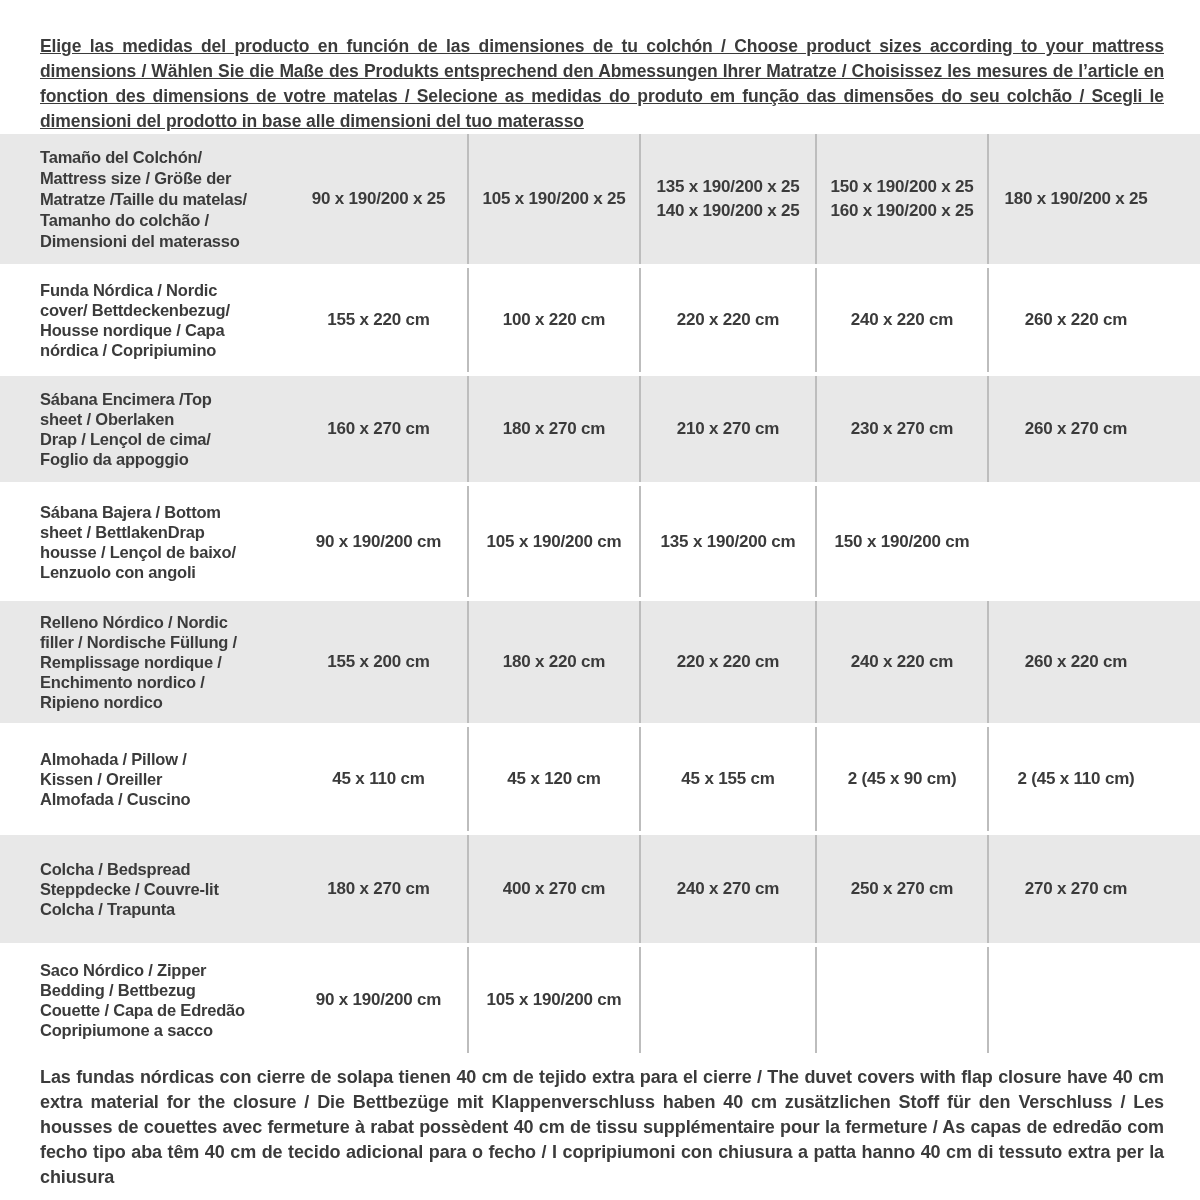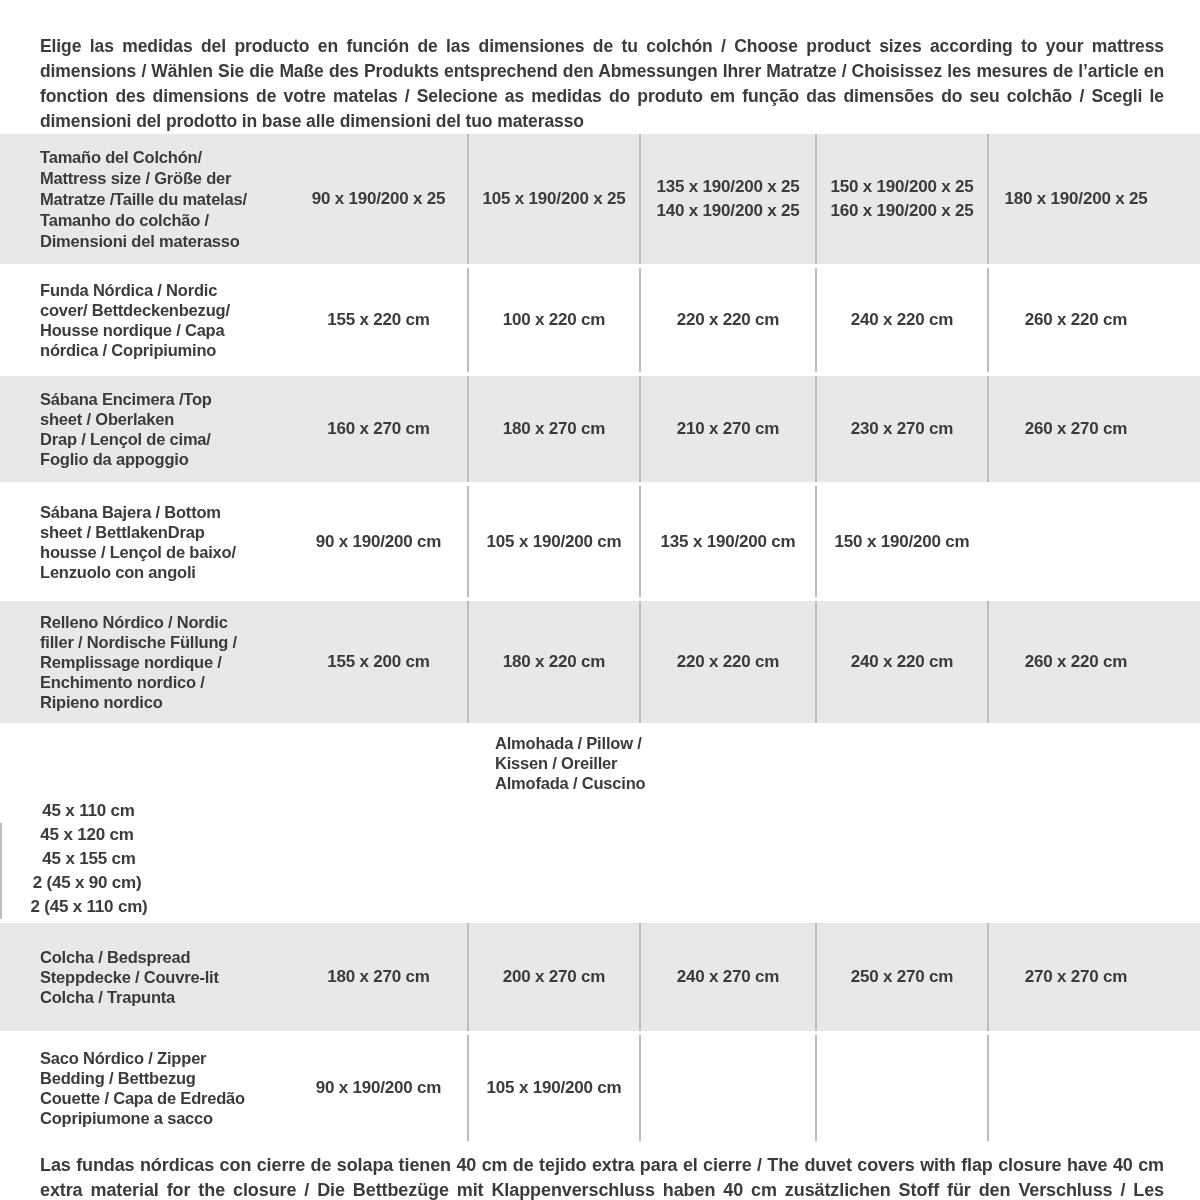--- a/index.html
+++ b/index.html
@@ -15,41 +15,42 @@
     font-weight: bold;
     color: #3b3b3b;
     -webkit-font-smoothing: antialiased;
   }
   .intro {
     margin: 34px 36px 0 40px;
     font-size: 17.5px;
     line-height: 25px;
     text-align: justify;
     letter-spacing: -0.1px;
+    text-decoration: underline;
   }
   .size-table {
     display: flex;
     flex-direction: column;
     gap: 4px;
     width: 1200px;
   }
   .row {
     display: flex;
     align-items: center;
     background: #ffffff;
   }
   .size-table > .row:nth-child(odd) {
     background: #e8e8e8;
   }
   .size-table > .row:nth-child(1) { min-height: 130px; }
   .size-table > .row:nth-child(2) { min-height: 104px; }
   .size-table > .row:nth-child(3) { min-height: 106px; }
   .size-table > .row:nth-child(4) { min-height: 111px; }
   .size-table > .row:nth-child(5) { min-height: 122px; }
-  .size-table > .row:nth-child(6) { min-height: 104px; flex-direction: column; }
+  .size-table > .row:nth-child(6) { min-height: 104px; }
   .size-table > .row:nth-child(7) { min-height: 108px; }
   .size-table > .row:nth-child(8) { min-height: 106px; }
   .cell {
     box-sizing: border-box;
   }
   .cell.label {
     width: 290px;
     padding: 6px 6px 6px 40px;
     font-size: 16.5px;
     line-height: 20px;
@@ -165,21 +166,21 @@
     <div class="cell val v3">45 x 155 cm</div>
     <div class="cell val v4">2 (45 x 90 cm)</div>
     <div class="cell val v5">2 (45 x 110 cm)</div>
   </div>
 
   <div class="row">
     <div class="cell label">Colcha / Bedspread
 Steppdecke / Couvre-lit
 Colcha / Trapunta</div>
     <div class="cell val v1">180 x 270 cm</div>
-    <div class="cell val v2">200 x 270 cm</div>
+    <div class="cell val v2">400 x 270 cm</div>
     <div class="cell val v3">240 x 270 cm</div>
     <div class="cell val v4">250 x 270 cm</div>
     <div class="cell val v5">270 x 270 cm</div>
   </div>
 
   <div class="row">
     <div class="cell label">Saco Nórdico / Zipper
 Bedding / Bettbezug
 Couette  / Capa de Edredão
 Copripiumone a sacco</div>

